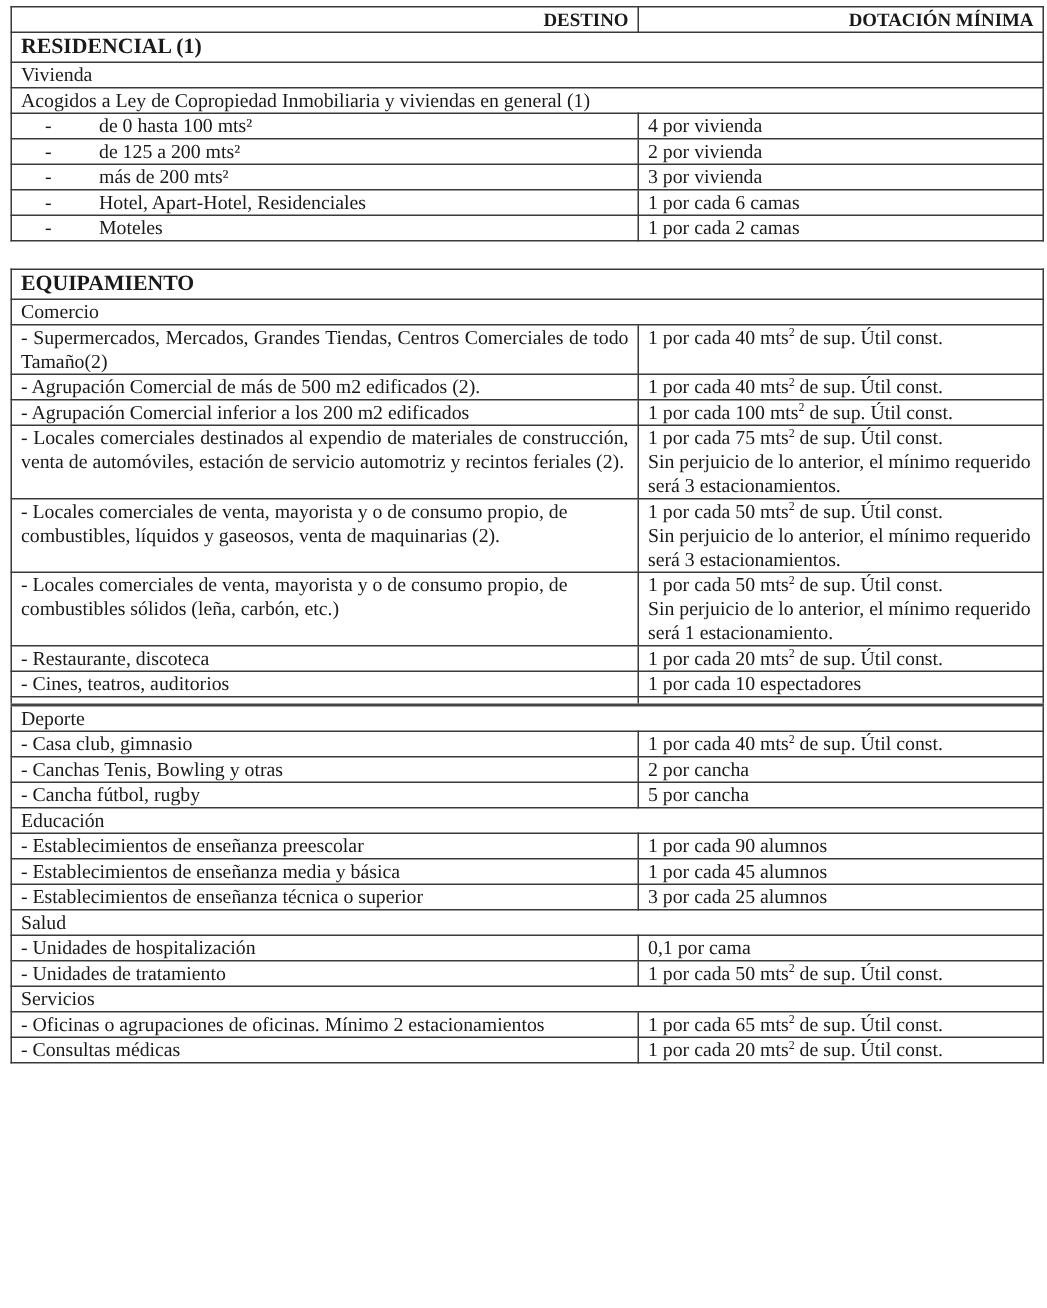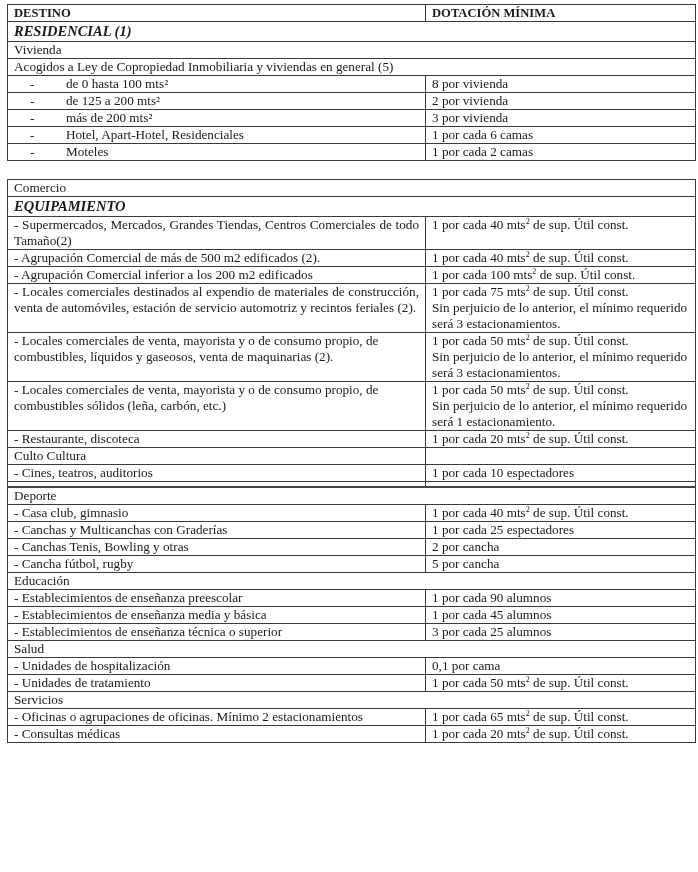--- a/index.html
+++ b/index.html
@@ -2,22 +2,22 @@
 <html><head>
 <meta charset="utf-8">
 <style>
   html, body { margin:0; padding:0; background:#ffffff; }
   body { width:698px; height:872px; position:relative; overflow:hidden;
          font-family:"Liberation Serif", "DejaVu Serif", serif; color:#1a1a1a; font-size:13.2px; }
   table { border-collapse:collapse; position:absolute; left:7px; width:688px; table-layout:fixed; }
   td, th { border:1px solid #3a3a3a; padding:0 6px; line-height:16px; vertical-align:top; }
   col.c1 { width:418px; }
   col.c2 { width:270px; }
-  th { font-weight:bold; text-align:left; font-size:12.6px; height:16px; }
-  .sec { font-weight:bold; font-size:14.5px; line-height:19px;font-style:italic; }
+  th { font-weight:bold; text-align:right; font-size:12.6px; height:16px; }
+  .sec { font-weight:bold; font-size:14.5px; line-height:19px; }
   .ind { padding-left:22px; }
   .ind .dash { display:inline-block; width:36px; }
   .sub { padding-left:6px; }
   .just { text-align:justify; text-align-last:left; }
   sup { font-size:8px; line-height:0; vertical-align:5px; }
   #t1 { top:4px; }
   #t2 { top:179px; }
   .gap td { height:4px; padding:0; border-top:1px solid #888; border-bottom:2px solid #444; }
 </style>
 </head>
@@ -33,25 +33,25 @@
     <th>DESTINO</th>
     <th>DOTACIÓN MÍNIMA</th>
   </tr>
   <tr>
         <td colspan="2" class="sec">RESIDENCIAL (1)</td>
       </tr>
   <tr>
         <td colspan="2">Vivienda</td>
       </tr>
   <tr>
-        <td colspan="2">Acogidos a Ley de Copropiedad Inmobiliaria y viviendas en general (5)</td>
+        <td colspan="2">Acogidos a Ley de Copropiedad Inmobiliaria y viviendas en general (1)</td>
       </tr>
   <tr>
     <td class="ind"><span class="dash">-</span><span>de 0 hasta 100 mts²</span></td>
-    <td>8 por vivienda</td>
+    <td>4 por vivienda</td>
   </tr>
   <tr>
     <td class="ind"><span class="dash">-</span><span>de 125 a 200 mts²</span></td>
     <td>2 por vivienda</td>
   </tr>
   <tr>
     <td class="ind"><span class="dash">-</span><span>más de 200 mts²</span></td>
     <td>3 por vivienda</td>
   </tr>
   <tr>
@@ -65,25 +65,25 @@
 </tbody>
   </table>
 
 <table id="t2">
   <colgroup>
       <col class="c1">
       <col class="c2">
     </colgroup>
   <tbody>
       <tr>
-        <td colspan="2">Comercio</td>
+        <td colspan="2" class="sec">EQUIPAMIENTO</td>
       </tr>
 
   <tr>
-        <td colspan="2" class="sec">EQUIPAMIENTO</td>
+        <td colspan="2">Comercio</td>
       </tr>
   <tr>
     <td class="sub just">- Supermercados, Mercados, Grandes Tiendas, Centros Comerciales de todo Tamaño(2)</td>
     <td><span>1 por cada 40 mts</span><sup>2</sup><span> de sup. Útil const.</span></td>
   </tr>
   <tr>
     <td class="sub">- Agrupación Comercial de más de 500 m2 edificados (2).</td>
     <td><span>1 por cada 40 mts</span><sup>2</sup><span> de sup. Útil const.</span></td>
   </tr>
   <tr>
@@ -101,42 +101,34 @@
   <tr>
     <td class="sub">- Locales comerciales de venta, mayorista y o de consumo propio, de combustibles sólidos (leña, carbón, etc.)</td>
     <td><span>1 por cada 50 mts</span><sup>2</sup><span> de sup. Útil const.</span><br><span>Sin perjuicio de lo anterior, el mínimo requerido será 1 estacionamiento.</span></td>
   </tr>
   <tr>
     <td class="sub">- Restaurante, discoteca</td>
     <td><span>1 por cada 20 mts</span><sup>2</sup><span> de sup. Útil const.</span></td>
   </tr>
 
   <tr>
-    <td>Culto Cultura</td>
-    <td></td>
-  </tr>
-  <tr>
     <td class="sub">- Cines, teatros, auditorios</td>
     <td>1 por cada 10 espectadores</td>
   </tr>
   <tr class="gap">
         <td></td>
         <td></td>
       </tr>
 
   <tr>
         <td colspan="2">Deporte</td>
       </tr>
   <tr>
     <td class="sub">- Casa club, gimnasio</td>
     <td><span>1 por cada 40 mts</span><sup>2</sup><span> de sup. Útil const.</span></td>
-  </tr>
-  <tr>
-    <td class="sub">- Canchas y  Multicanchas con Graderías</td>
-    <td>1 por cada 25 espectadores</td>
   </tr>
   <tr>
     <td class="sub">- Canchas Tenis, Bowling y otras</td>
     <td>2 por cancha</td>
   </tr>
   <tr>
     <td class="sub">- Cancha fútbol, rugby</td>
     <td>5 por cancha</td>
   </tr>
 

